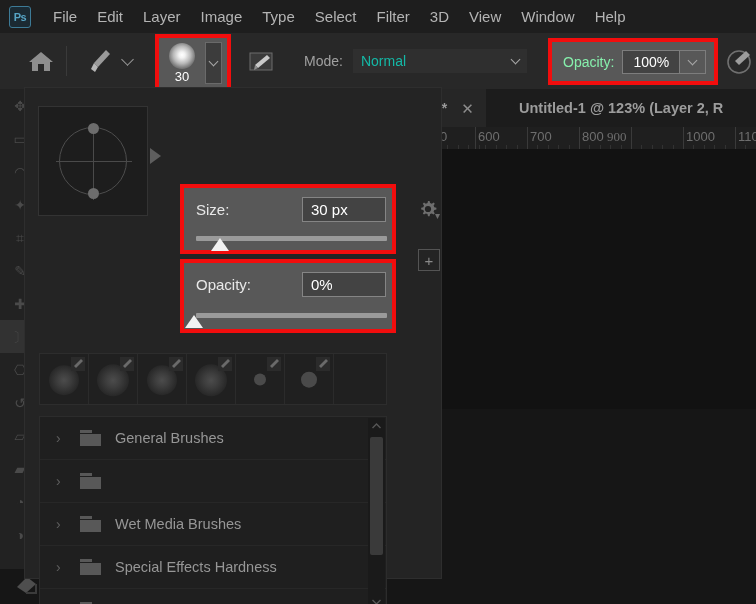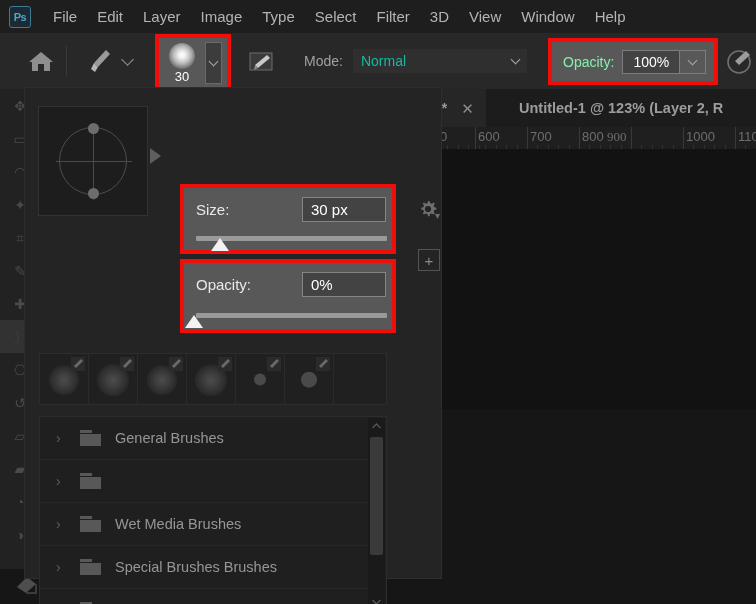--- a/index.html
+++ b/index.html
@@ -617,21 +617,21 @@
               <span class="fbody"></span>
             </span>
             <span class="fold-label">Wet Media Brushes</span>
           </div>
           <div class="folder-row">
             <span class="fold-caret">›</span>
             <span class="fold-icon">
               <span class="ftab"></span>
               <span class="fbody"></span>
             </span>
-            <span class="fold-label">Special Brushes Brushes</span>
+            <span class="fold-label">Special Effects Hardness</span>
           </div>
           <div class="folder-row">
             <span class="fold-caret">›</span>
             <span class="fold-icon">
               <span class="ftab"></span>
             </span>
           </div>
         </div>
       <div class="vscroll">
         <div class="vscroll-arrow" style="top:0;">

